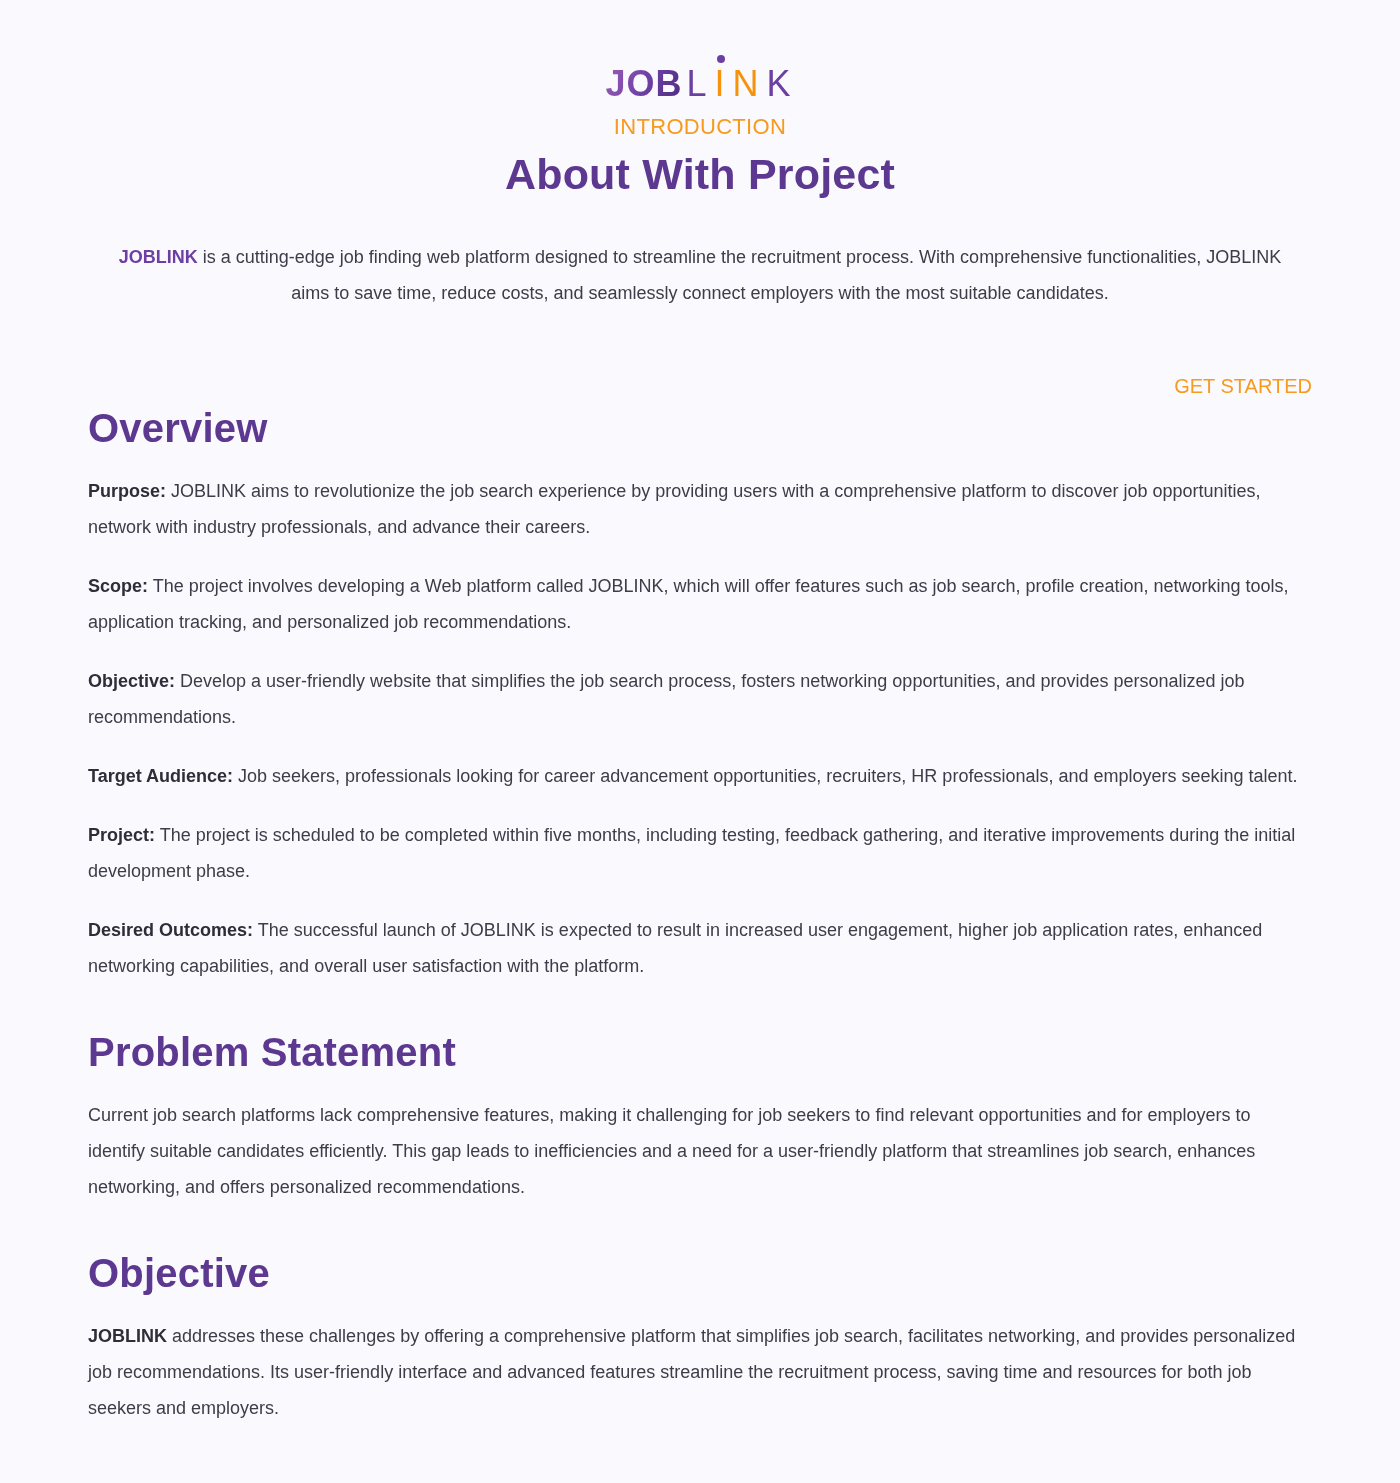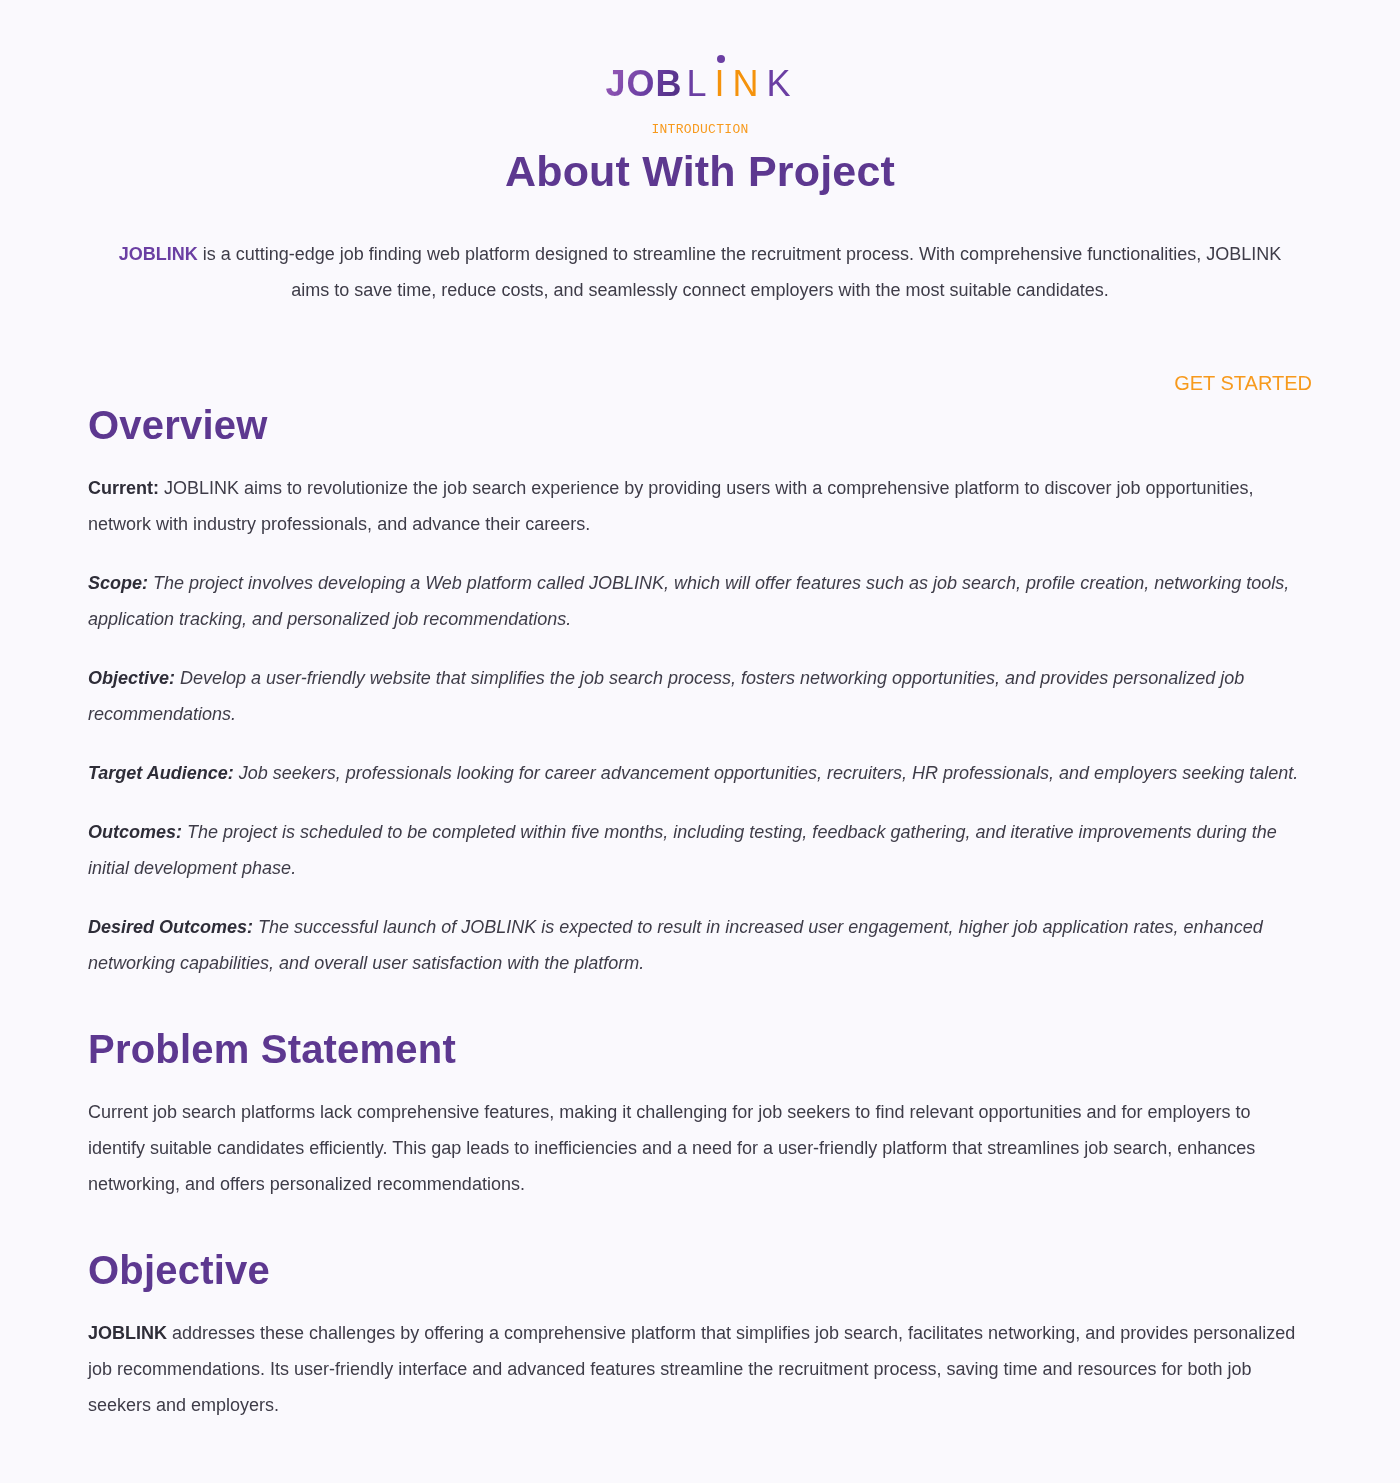--- a/index.html
+++ b/index.html
@@ -55,26 +55,25 @@
   .logo-i .dot{
     position:absolute;
     top:-11px;
     left:45%;
     transform:translateX(-50%);
     width:8px;height:8px;
     border-radius:50%;
     background:var(--purple-accent);
   }
   .kicker{
-    margin-top:20px;
-    font-size:13px;
+    margin-top:12px;
+    font-size:22px;
     font-weight:500;
     color:var(--orange);
     letter-spacing:0.3px;
-    font-family:Liberation Mono, monospace;
   }
   h1{
     margin:10px 0 0;
     font-size:43px;
     font-weight:800;
     color:var(--purple);
     letter-spacing:0.2px;
   }
   .intro{
     margin:40px auto 4px;
@@ -104,21 +103,21 @@
   h2.spaced{margin-top:46px;}
   p.block{
     margin:22px 0 0;
     font-size:18px;
     line-height:2;
   }
   p.block .label{
     font-weight:800;
     color:var(--label);
   }
-  p.block + p.block{margin-top:23px;font-style:italic;}
+  p.block + p.block{margin-top:23px;}
   .after-h2{margin-top:20px;}
 </style>
 </head>
 <body>
 
 <div class="page">
 
   <header class="hero">
     <div class="logo">
       <span class="logo-bold">JOB</span>
@@ -134,29 +133,29 @@
 
     <p class="intro"><span class="lead-purple">JOBLINK</span><span> is a cutting-edge job finding web platform designed to streamline the recruitment process. With comprehensive functionalities, JOBLINK aims to save time, reduce costs, and seamlessly connect employers with the most suitable candidates.</span></p>
   </header>
 
   <main>
 
     <div class="section-kicker">GET STARTED</div>
 
     <h2>Overview</h2>
 
-    <p class="block after-h2"><span class="label">Current:</span><span> JOBLINK aims to revolutionize the job search experience by providing users with a comprehensive platform to discover job opportunities, network with industry professionals, and advance their careers.</span></p>
+    <p class="block after-h2"><span class="label">Purpose:</span><span> JOBLINK aims to revolutionize the job search experience by providing users with a comprehensive platform to discover job opportunities, network with industry professionals, and advance their careers.</span></p>
 
     <p class="block"><span class="label">Scope:</span><span> The project involves developing a Web platform called JOBLINK, which will offer features such as job search, profile creation, networking tools, application tracking, and personalized job recommendations.</span></p>
 
     <p class="block"><span class="label">Objective:</span><span> Develop a user-friendly website that simplifies the job search process, fosters networking opportunities, and provides personalized job recommendations.</span></p>
 
     <p class="block"><span class="label">Target Audience:</span><span> Job seekers, professionals looking for career advancement opportunities, recruiters, HR professionals, and employers seeking talent.</span></p>
 
-    <p class="block"><span class="label">Outcomes:</span><span> The project is scheduled to be completed within five months, including testing, feedback gathering, and iterative improvements during the initial development phase.</span></p>
+    <p class="block"><span class="label">Project:</span><span> The project is scheduled to be completed within five months, including testing, feedback gathering, and iterative improvements during the initial development phase.</span></p>
 
     <p class="block"><span class="label">Desired Outcomes:</span><span> The successful launch of JOBLINK is expected to result in increased user engagement, higher job application rates, enhanced networking capabilities, and overall user satisfaction with the platform.</span></p>
 
     <h2 class="spaced">Problem Statement</h2>
 
     <p class="block after-h2">Current job search platforms lack comprehensive features, making it challenging for job seekers to find relevant opportunities and for employers to identify suitable candidates efficiently. This gap leads to inefficiencies and a need for a user-friendly platform that streamlines job search, enhances networking, and offers personalized recommendations.</p>
 
     <h2 class="spaced">Objective</h2>
 
     <p class="block after-h2"><span class="label">JOBLINK</span><span> addresses these challenges by offering a comprehensive platform that simplifies job search, facilitates networking, and provides personalized job recommendations. Its user-friendly interface and advanced features streamline the recruitment process, saving time and resources for both job seekers and employers.</span></p>

